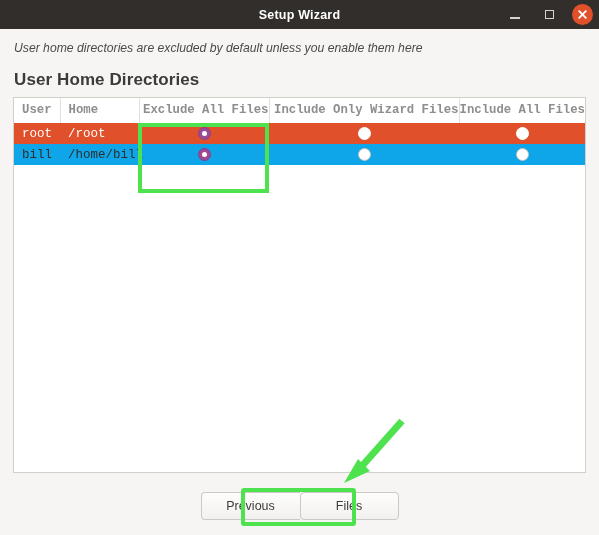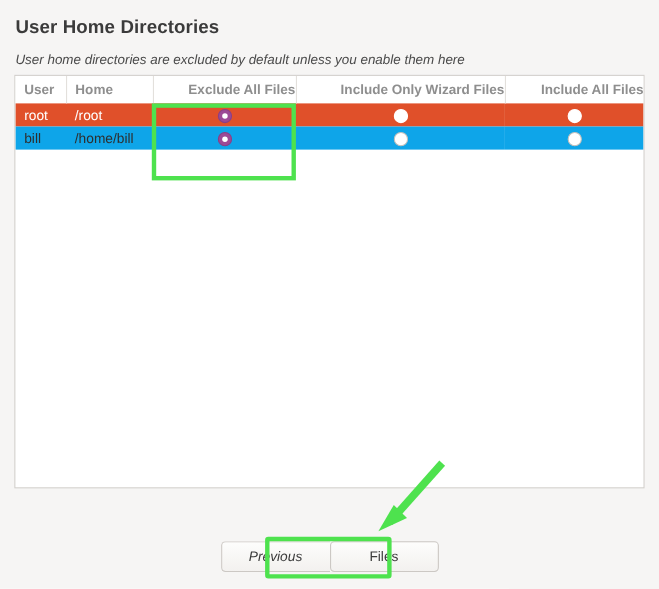--- a/index.html
+++ b/index.html
@@ -104,20 +104,21 @@
     height: 376px;
     box-sizing: border-box;
     overflow: hidden;
     position: relative;
   }
   table#home-dirs-table {
     width: 100%;
     border-collapse: collapse;
     table-layout: fixed;
     font-size: 12.5px;
+    font-family: Liberation Mono, monospace;
   }
   table#home-dirs-table col.c-user   { width: 46px; }
   table#home-dirs-table col.c-home   { width: 79px; }
   table#home-dirs-table col.c-excl   { width: 130px; }
   table#home-dirs-table col.c-hidden { width: 190px; }
   table#home-dirs-table col.c-all    { width: 126px; }
 
   thead th {
     font-size: 12.3px;
     font-weight: bold;
@@ -206,21 +207,20 @@
     border: 1px solid #ccc8c4;
     height: 28px;
     min-width: 99px;
     padding: 0 12px;
     box-sizing: border-box;
     cursor: pointer;
   }
   #previous-button {
     border-radius: 4px 0 0 4px;
     border-right: none;
-    font-style: italic;
   }
   #next-button {
     border-radius: 4px;
   }
   #finish-button {
     border-radius: 0 4px 4px 0;
     border-left: none;
   }
 
   
@@ -252,25 +252,41 @@
     height: 75px;
     pointer-events: none;
     z-index: 19;
   }
 </style>
 </head>
 <body>
 
 <div id="app-window">
 
+  <div id="titlebar">
+    <span id="window-title">Setup Wizard</span>
+    <div id="window-controls">
+      <div class="wc-btn">
+        <span class="wc-glyph-min"></span>
+      </div>
+      <div class="wc-btn">
+        <span class="wc-glyph-max"></span>
+      </div>
+      <div class="wc-btn" id="close-button">
+        <svg width="11" height="11" viewBox="0 0 11 11">
+          <path d="M2.2 2.2 L8.8 8.8 M8.8 2.2 L2.2 8.8" stroke="#ffffff" stroke-width="1.9" stroke-linecap="round"></path>
+        </svg>
+      </div>
+    </div>
+  </div>
 
   <div id="content">
 
+    <div id="page-subtitle">User home directories are excluded by default unless you enable them here</div>
     <div id="page-title">User Home Directories</div>
-    <div id="page-subtitle">User home directories are excluded by default unless you enable them here</div>
 
     <div id="table-panel">
       <table id="home-dirs-table">
         <colgroup>
           <col class="c-user">
             <col class="c-home">
             <col class="c-excl">
             <col class="c-hidden">
             <col class="c-all">
         </colgroup>

